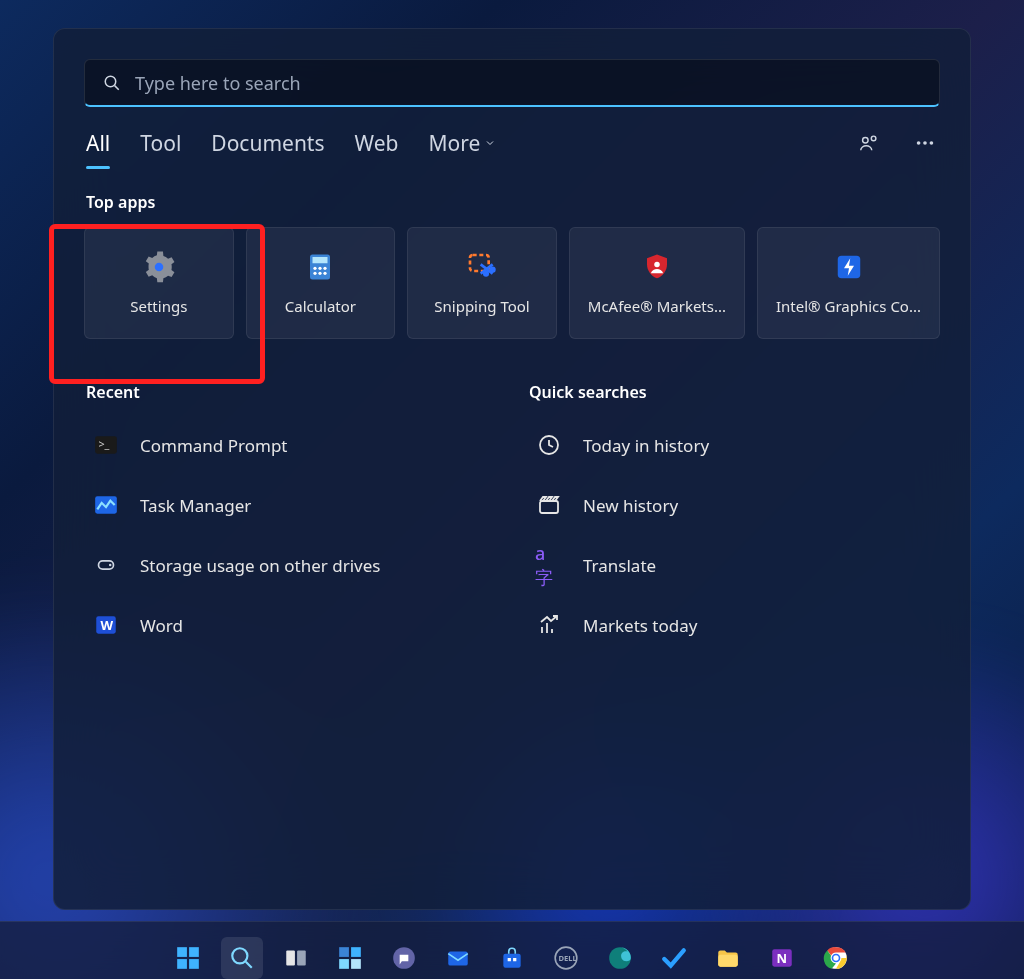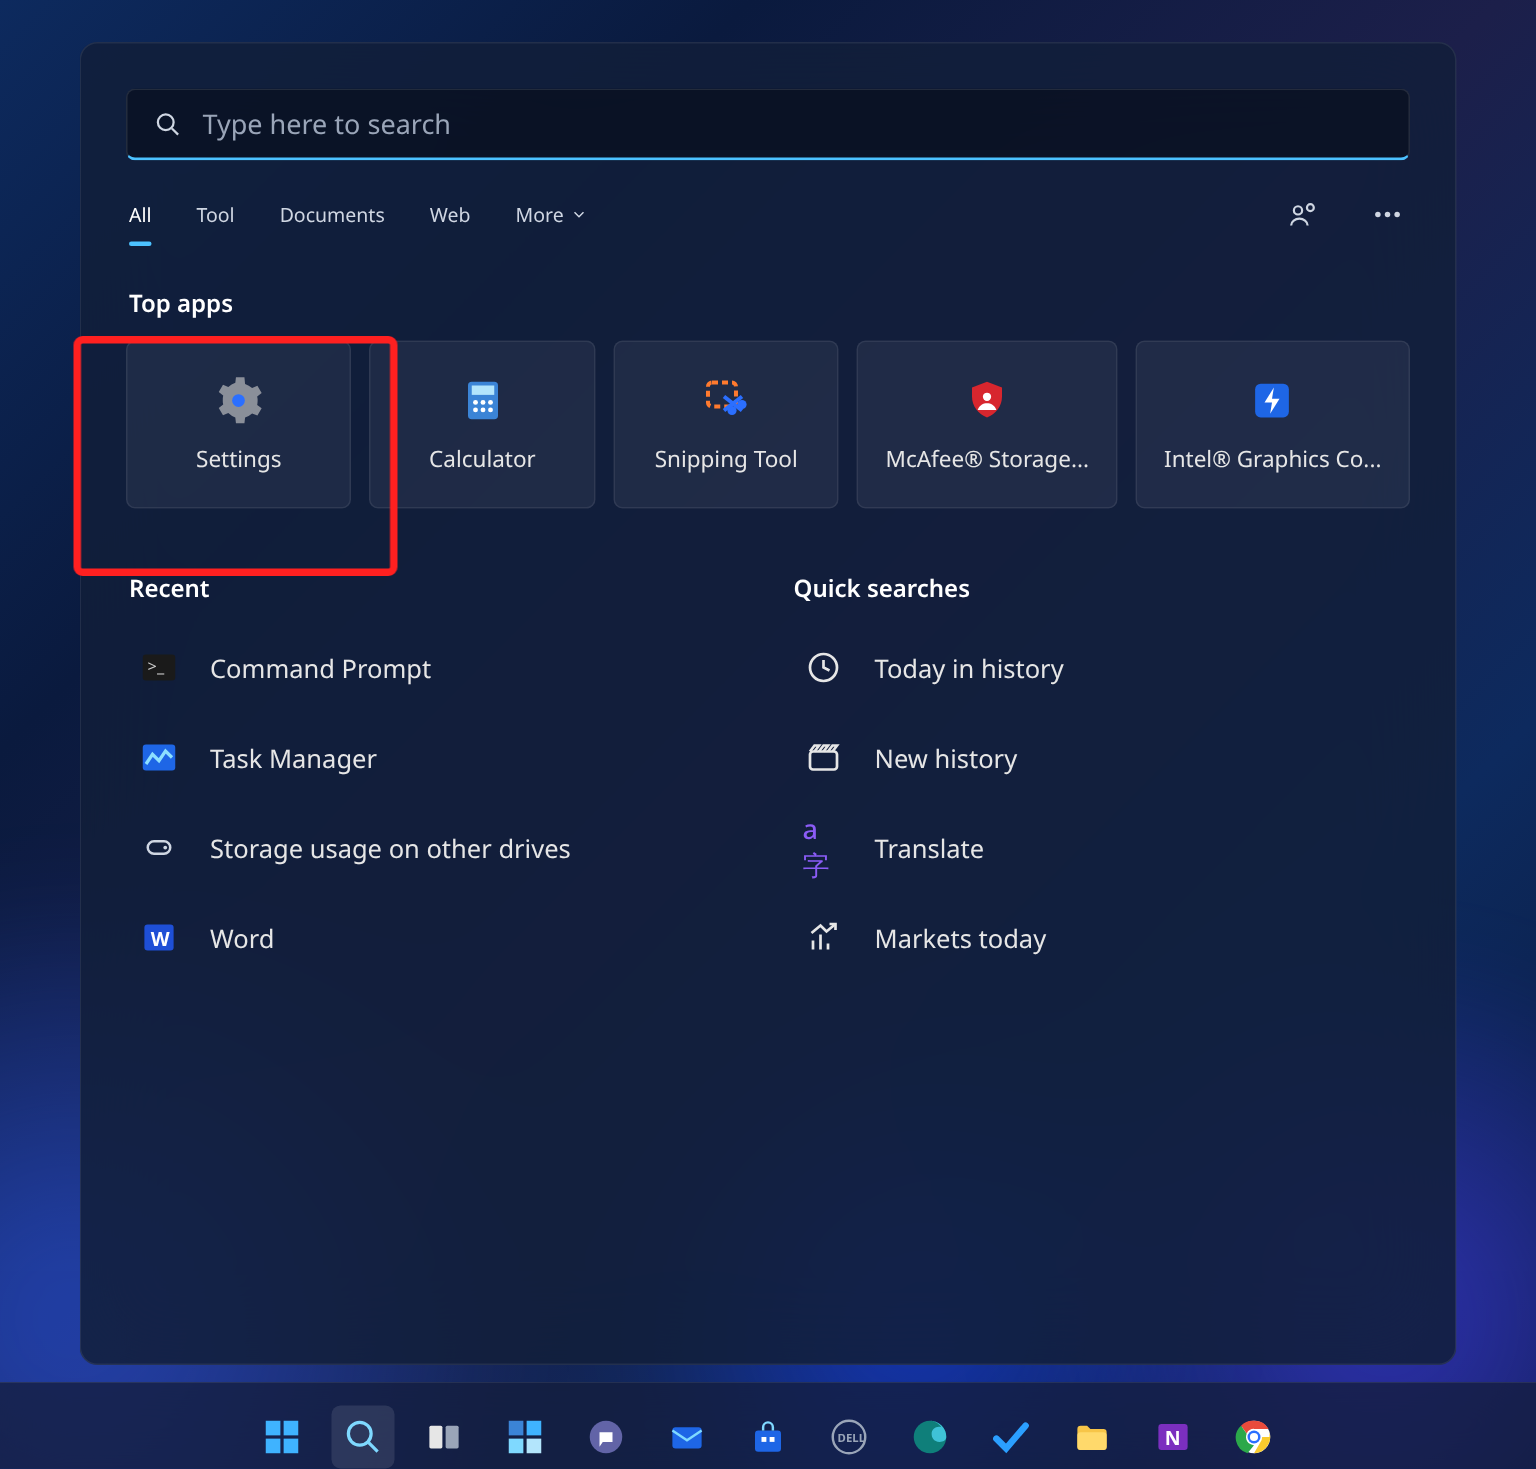--- a/index.html
+++ b/index.html
@@ -61,21 +61,21 @@
     display: flex;
     align-items: center;
     height: 60px;
     margin-top: 6px;
     gap: 26px;
     border-bottom: 0;
     position: relative;
   }
   .tab {
     color: #cfd6e2;
-    font-size: 13px;
+    font-size: 21px;
     padding: 8px 2px;
     cursor: pointer;
     display: flex;
     align-items: center;
     gap: 4px;
   }
   .tab.active { color: #ffffff; position: relative; }
   .tab.active::after {
     content:"";
     position:absolute;
@@ -251,21 +251,21 @@
     </div>
 
     <div class="tile">
       <span class="ic">
         <svg viewBox="0 0 24 24" width="30" height="30">
             <path d="M12 2l8 3v5c0 5-3.5 9.5-8 11-4.5-1.5-8-6-8-11V5l8-3z" fill="#d7262e"></path>
             <circle cx="12" cy="10" r="2.2" fill="#fff"></circle>
             <path d="M7 17c1-2.5 3-3.5 5-3.5s4 1 5 3.5" fill="#fff"></path>
           </svg>
       </span>
-      <span class="label">McAfee® Storage...</span>
+      <span class="label">McAfee® Markets...</span>
     </div>
 
     <div class="tile">
       <span class="ic">
         <svg viewBox="0 0 24 24" width="30" height="30">
             <rect x="3" y="3" width="18" height="18" rx="3" fill="#1e66e6"></rect>
             <path d="M13 5l-5 8h4l-1 6 5-8h-4l1-6z" fill="#fff"></path>
           </svg>
       </span>
       <span class="label">Intel® Graphics Co...</span>

